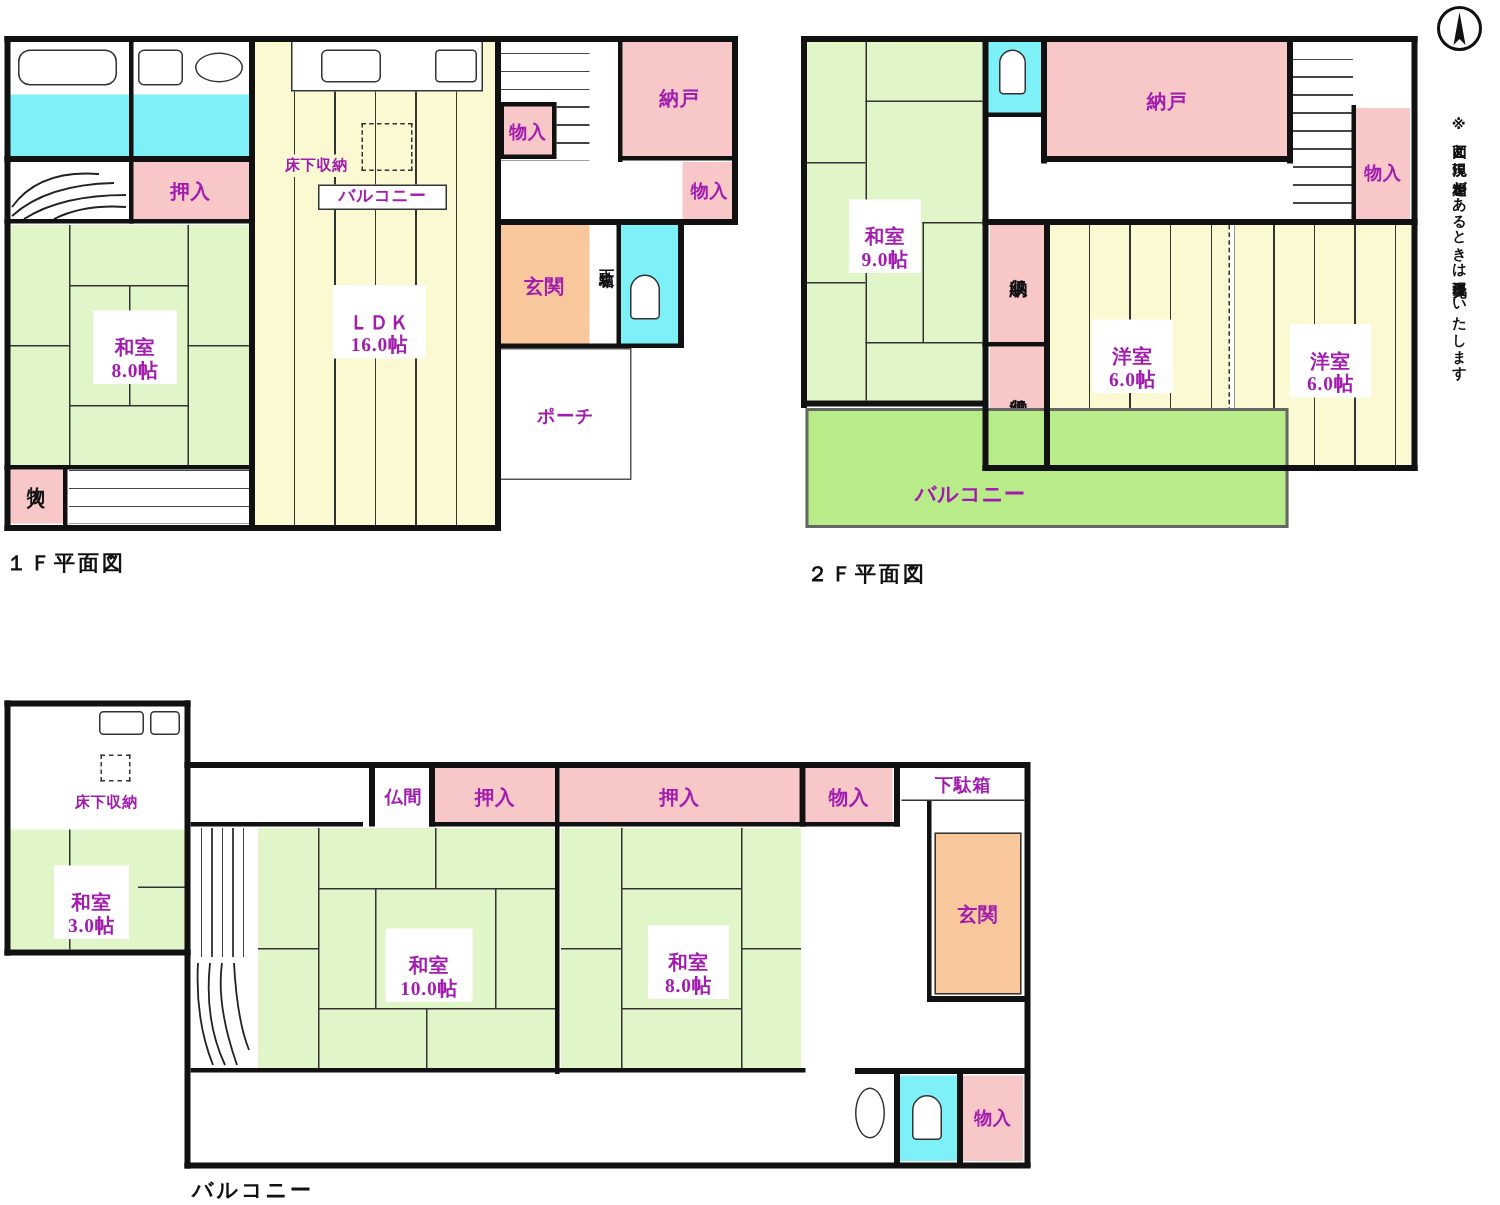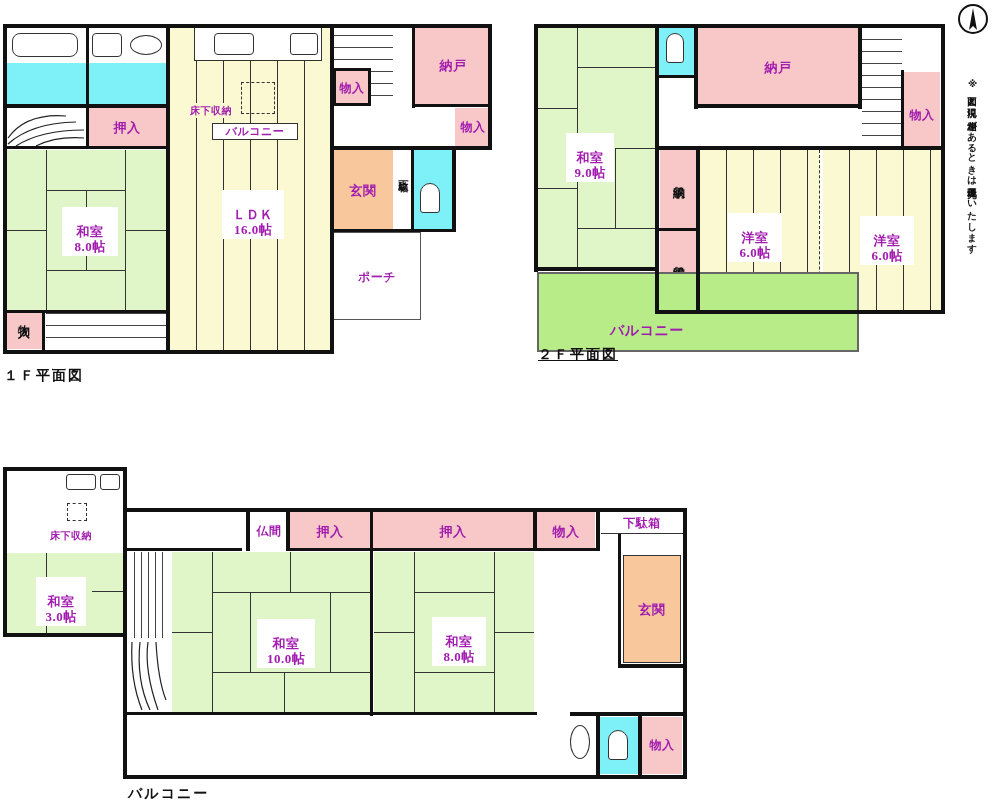--- a/index.html
+++ b/index.html
@@ -152,21 +152,21 @@
   <div class="wall" style="left:655px;top:310px;width:290px;height:4px;"></div>
   <div class="wall" style="left:655px;top:146px;width:290px;height:4px;"></div>
   <div class="wall" style="left:694px;top:24px;width:4px;height:85px;"></div>
   <div class="wall" style="left:658px;top:75px;width:36px;height:3px;"></div>
   <div class="wall" style="left:694px;top:104px;width:168px;height:4px;"></div>
   <div class="wall" style="left:858px;top:24px;width:4px;height:85px;"></div>
   <div class="wall" style="left:696px;top:146px;width:4px;height:168px;"></div>
   <div class="wall" style="left:655px;top:228px;width:44px;height:3px;"></div>
   <div class="wall" style="left:901px;top:70px;width:3px;height:78px;"></div>
 
-  <div class="title" style="left:538px;top:346px;text-decoration:underline;">２Ｆ平面図</div>
+  <div class="title" style="left:538px;top:374px;">２Ｆ平面図</div>
 </div>
 
 <div class="abs" style="left:958px;top:4px;width:30px;height:30px;border:2px solid #111;border-radius:50%;">
   <svg width="26" height="26" style="position:absolute;left:0;top:0;">
       <polygon points="13,2 9,24 13,20 17,24" fill="#111"></polygon>
     </svg>
 </div>
 <div class="abs" style="left:966px;top:78px;writing-mode:vertical-rl;font-size:9.5px;font-weight:bold;color:#111;letter-spacing:0.3px;line-height:12px;">※図面と現況に相違があるときは現況優先といたします</div>
 
 <div>

